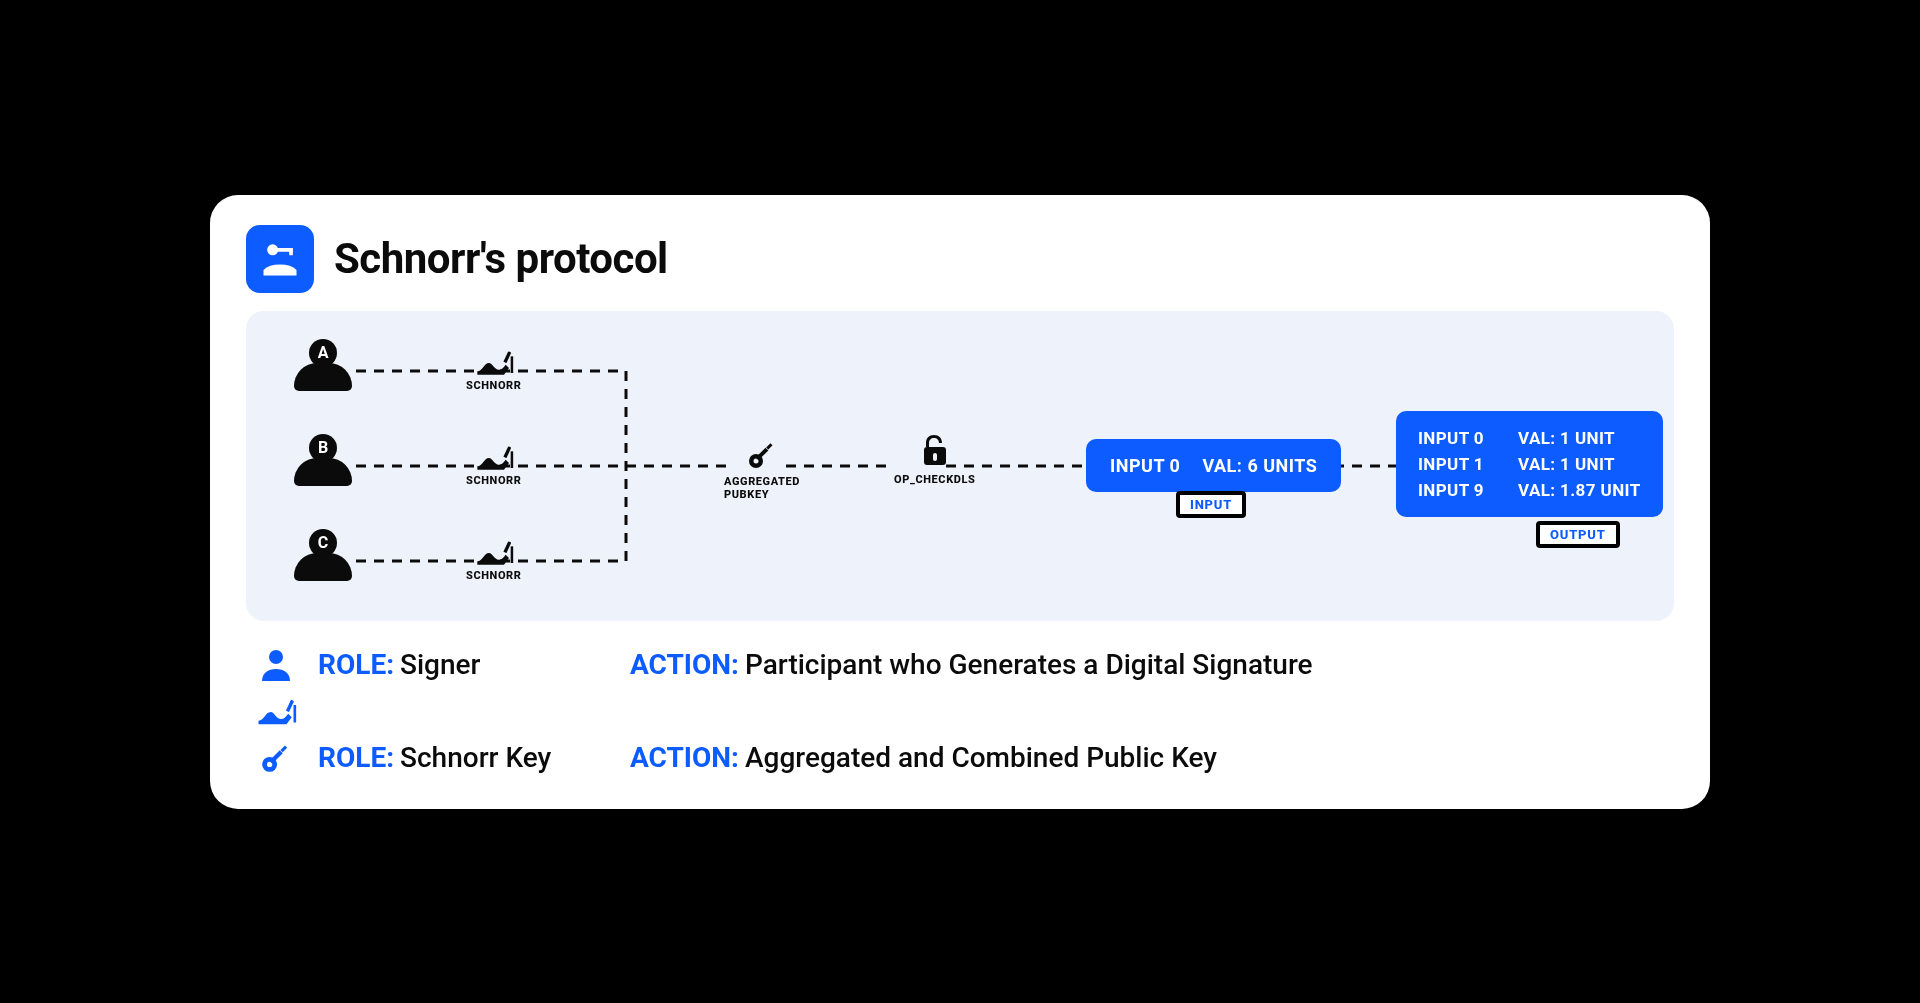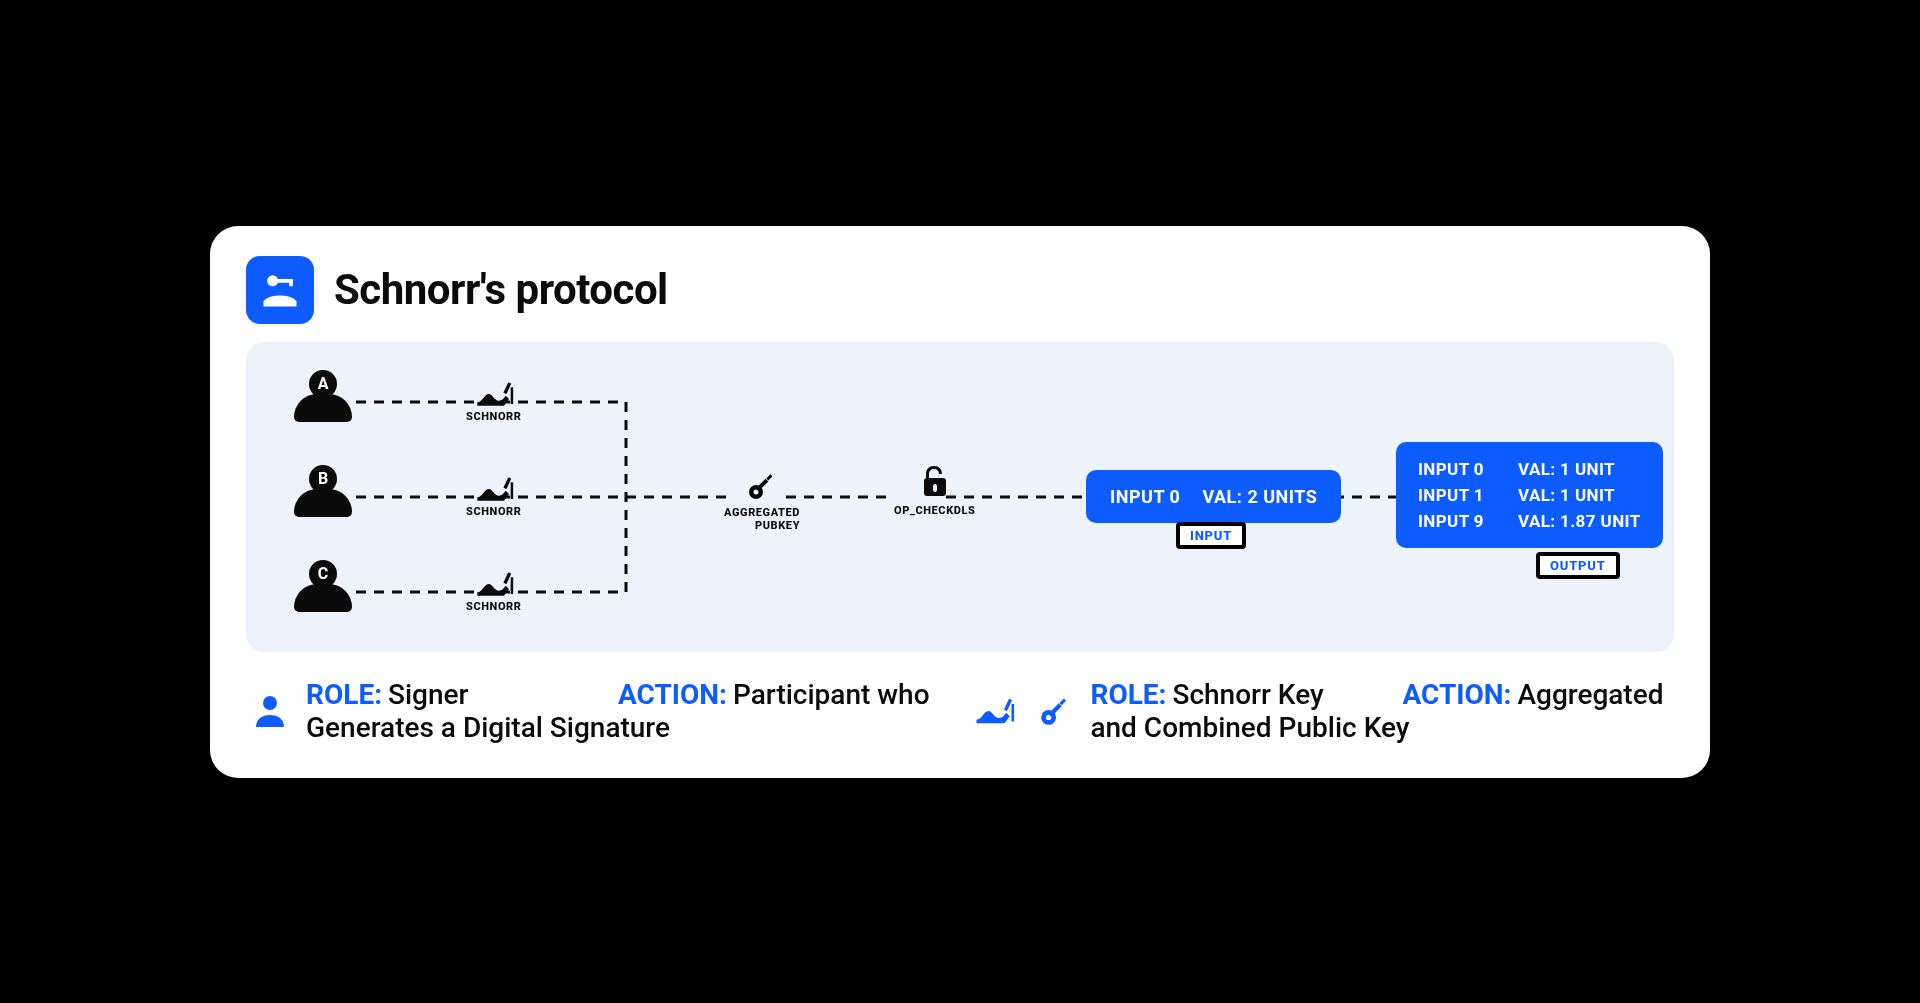--- a/index.html
+++ b/index.html
@@ -44,21 +44,21 @@
   .signer .body {
     width: 58px; height: 28px; background: #0b0b0b; border-radius: 28px 28px 6px 6px;
   }
 
   
   .schnorr { position: absolute; display:flex; flex-direction:column; align-items:center; gap:2px; }
   .schnorr-label { font-size: 11px; font-weight: 800; letter-spacing: 0.6px; color:#0b0b0b; }
 
   
   .stage { position: absolute; display:flex; flex-direction:column; align-items:center; gap:4px; }
-  .stage-label { font-size: 11px; font-weight: 800; letter-spacing: 0.6px; color:#0b0b0b; text-align:right; line-height:1.2; white-space: pre; }
+  .stage-label { font-size: 11px; font-weight: 800; letter-spacing: 0.6px; color:#0b0b0b; text-align:left; line-height:1.2; white-space: pre; }
 
   
   .wires { position:absolute; inset:0; width:100%; height:100%; }
 
   
   .input-box {
     position:absolute; background:#0D5CFF; color:#fff; border-radius:10px;
     padding: 16px 24px; font-weight:700; font-size:18px; letter-spacing:0.5px;
     display:flex; gap:22px;
   }
@@ -69,21 +69,21 @@
 
   
   .output-box {
     position:absolute; background:#0D5CFF; color:#fff; border-radius:10px;
     padding: 14px 22px; font-weight:700; font-size:17px; letter-spacing:0.4px;
   }
   .output-box .row { display:flex; gap:20px; padding:3px 0; }
   .output-box .row span:first-child { min-width:80px; }
 
   
-  .legend { display:flex; flex-direction:row; gap:20px; padding-left:6px;justify-content:space-between; }
+  .legend { display:flex; flex-direction:column; gap:14px; padding-left:6px;justify-content:space-between; }
   .legend-row { display:flex; align-items:center; gap:18px; font-size:28px; }
   .legend-icon { width:48px; display:flex; justify-content:center; color:#0D5CFF; }
   .role-label { color:#0D5CFF; font-weight:700; margin-right:6px; }
   .role-value { color:#0b0b0b; font-weight:500; min-width:200px; display:inline-block; }
   .action-label { color:#0D5CFF; font-weight:700; margin-left:30px; margin-right:6px; }
   .action-value { color:#0b0b0b; font-weight:500; }
 
   .sign-icon { width:40px; height:28px; }
   .key-icon { width:32px; height:32px; }
   .lock-icon { width:28px; height:34px; }
@@ -172,21 +172,21 @@
       <svg class="lock-icon" viewBox="0 0 28 34">
           <path fill="#0b0b0b" d="M8 12V8c0-3 2-5 5-5s5 2 5 5h3c0-5-3-8-8-8S5 3 5 8v4"></path>
           <rect x="3" y="12" width="22" height="18" rx="3" fill="#0b0b0b"></rect>
           <rect x="12" y="18" width="4" height="8" rx="2" fill="#EEF2FB"></rect>
         </svg>
       <div class="stage-label">OP_CHECKDLS</div>
     </div>
 
     <div class="input-box" style="left:840px; top:128px">
       <span>INPUT 0</span>
-      <span>VAL: 2 UNITS</span>
+      <span>VAL: 6 UNITS</span>
     </div>
     <div class="tag" style="left:930px; top:180px">INPUT</div>
 
     <div class="output-box" style="left:1150px; top:100px">
       <div class="row">
         <span>INPUT 0</span>
         <span>VAL: 1 UNIT</span>
       </div>
       <div class="row">
         <span>INPUT 1</span>

